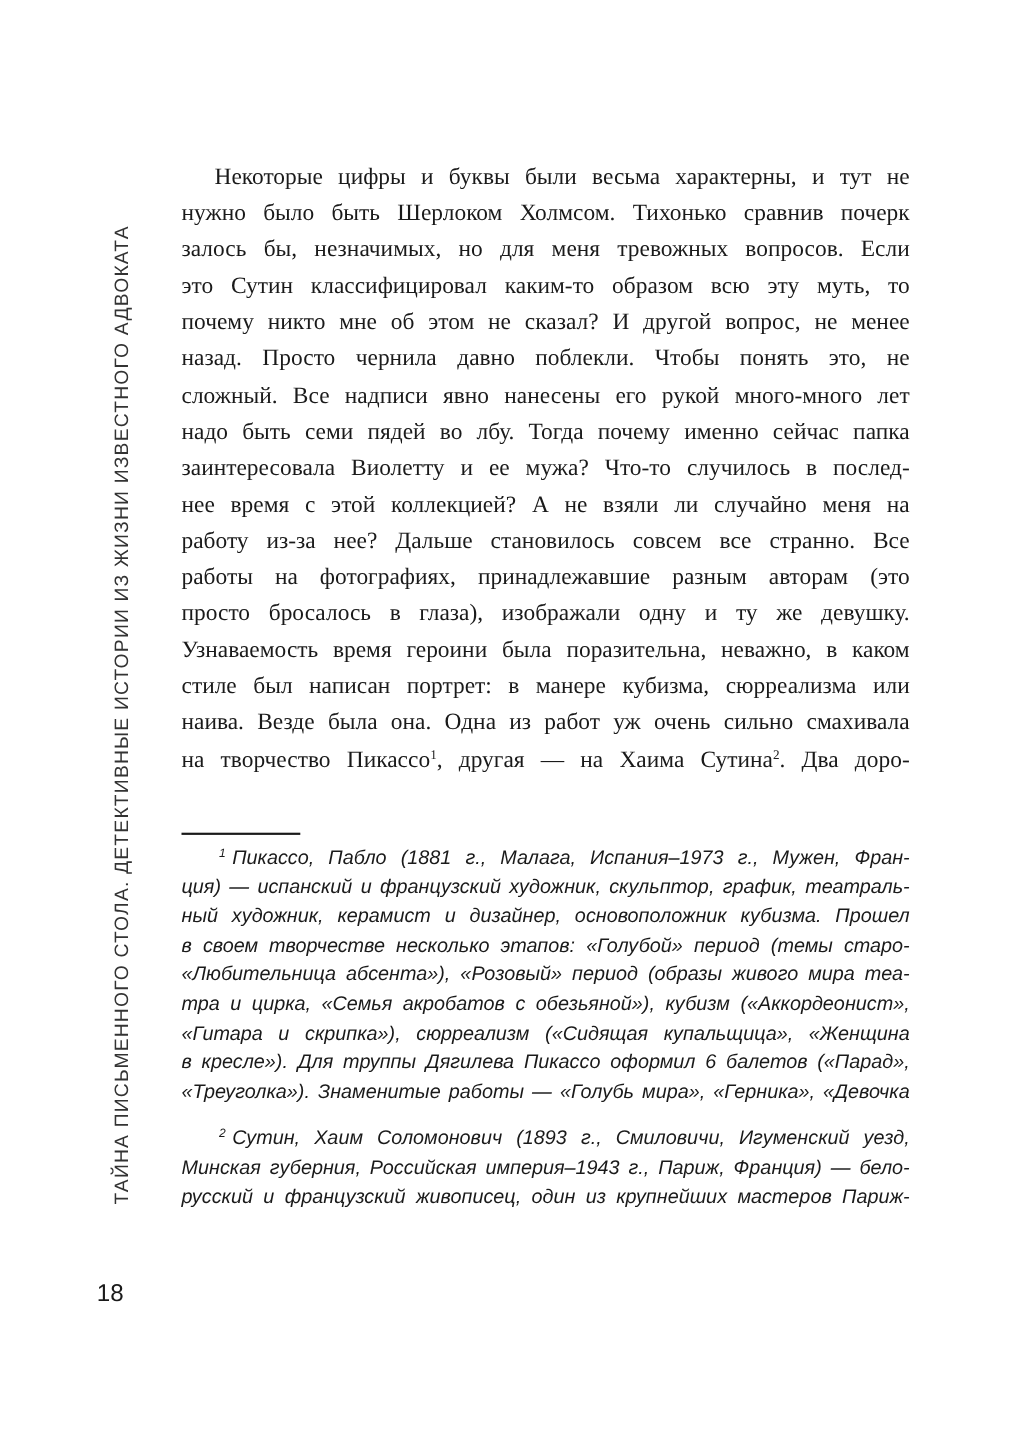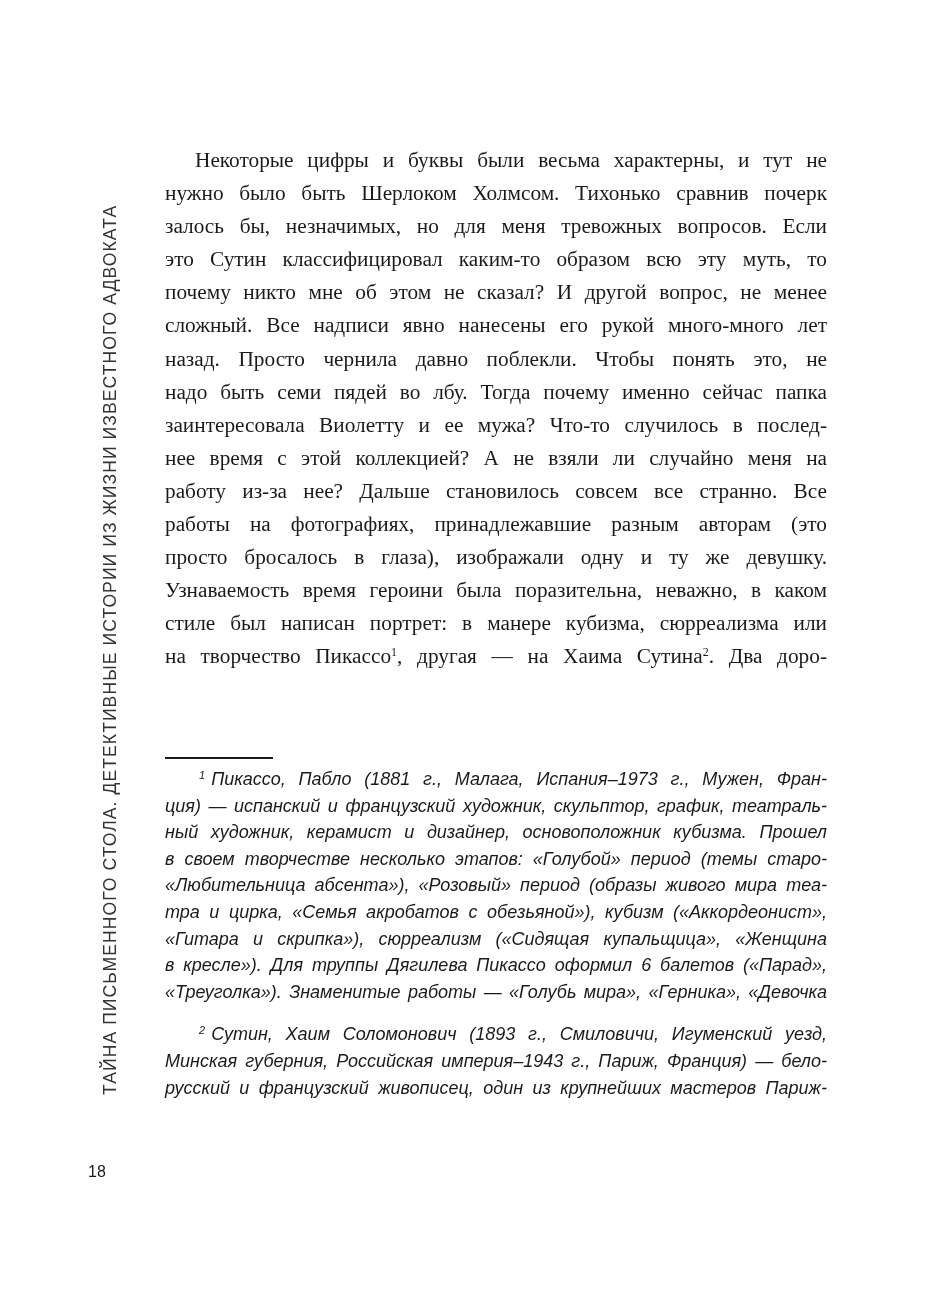--- a/index.html
+++ b/index.html
@@ -25,21 +25,21 @@
       font-size: 17.6px;
       letter-spacing: 1.05px;
       color: #333333;
       line-height: 20px;
     }
     .page-number {
       position: absolute;
       left: 88px;
       top: 1163px;
       font-family: "Liberation Sans", sans-serif;
-      font-size: 16px;
+      font-size: 22px;
       color: #1a1a1a;
     }
     .main-text {
       position: absolute;
       left: 165px;
       top: 144px;
       width: 662px;
       font-family: "Liberation Serif", serif;
       font-size: 21.3px;
       line-height: 33.1px;
@@ -106,30 +106,31 @@
 <body>
 
 <div class="running-head">ТАЙНА ПИСЬМЕННОГО СТОЛА. ДЕТЕКТИВНЫЕ ИСТОРИИ ИЗ ЖИЗНИ ИЗВЕСТНОГО АДВОКАТА</div>
 
 <div class="main-text">
   <span class="line indent">Некоторые цифры и буквы были весьма характерны, и тут не</span>
   <span class="line">нужно было быть Шерлоком Холмсом. Тихонько сравнив почерк</span>
   <span class="line">залось бы, незначимых, но для меня тревожных вопросов. Если</span>
   <span class="line">это Сутин классифицировал каким-то образом всю эту муть, то</span>
   <span class="line">почему никто мне об этом не сказал? И другой вопрос, не менее</span>
+  <span class="line">назад. Просто чернила давно поблекли. Чтобы понять это, не</span>
   <span class="line">сложный. Все надписи явно нанесены его рукой много-много лет</span>
-  <span class="line">назад. Просто чернила давно поблекли. Чтобы понять это, не</span>
   <span class="line">надо быть семи пядей во лбу. Тогда почему именно сейчас папка</span>
   <span class="line">заинтересовала Виолетту и ее мужа? Что-то случилось в послед-</span>
   <span class="line">нее время с этой коллекцией? А не взяли ли случайно меня на</span>
   <span class="line">работу из-за нее? Дальше становилось совсем все странно. Все</span>
   <span class="line">работы на фотографиях, принадлежавшие разным авторам (это</span>
   <span class="line">просто бросалось в глаза), изображали одну и ту же девушку.</span>
   <span class="line">Узнаваемость время героини была поразительна, неважно, в каком</span>
   <span class="line">стиле был написан портрет: в манере кубизма, сюрреализма или</span>
+  <span class="line">наива. Везде была она. Одна из работ уж очень сильно смахивала</span>
   <span class="line"><span>на творчество Пикассо</span><sup>1</sup><span>, другая — на Хаима Сутина</span><sup>2</sup><span>. Два доро-</span></span>
 </div>
 
 <div class="footnote-rule"></div>
 
 <div class="footnotes">
   <div class="footnote">
     <span class="line indent"><span class="fn-mark">1</span><span>Пикассо, Пабло (1881 г., Малага, Испания–1973 г., Мужен, Фран-</span></span>
     <span class="line">ция) — испанский и французский художник, скульптор, график, театраль-</span>
     <span class="line">ный художник, керамист и дизайнер, основоположник кубизма. Прошел</span>

